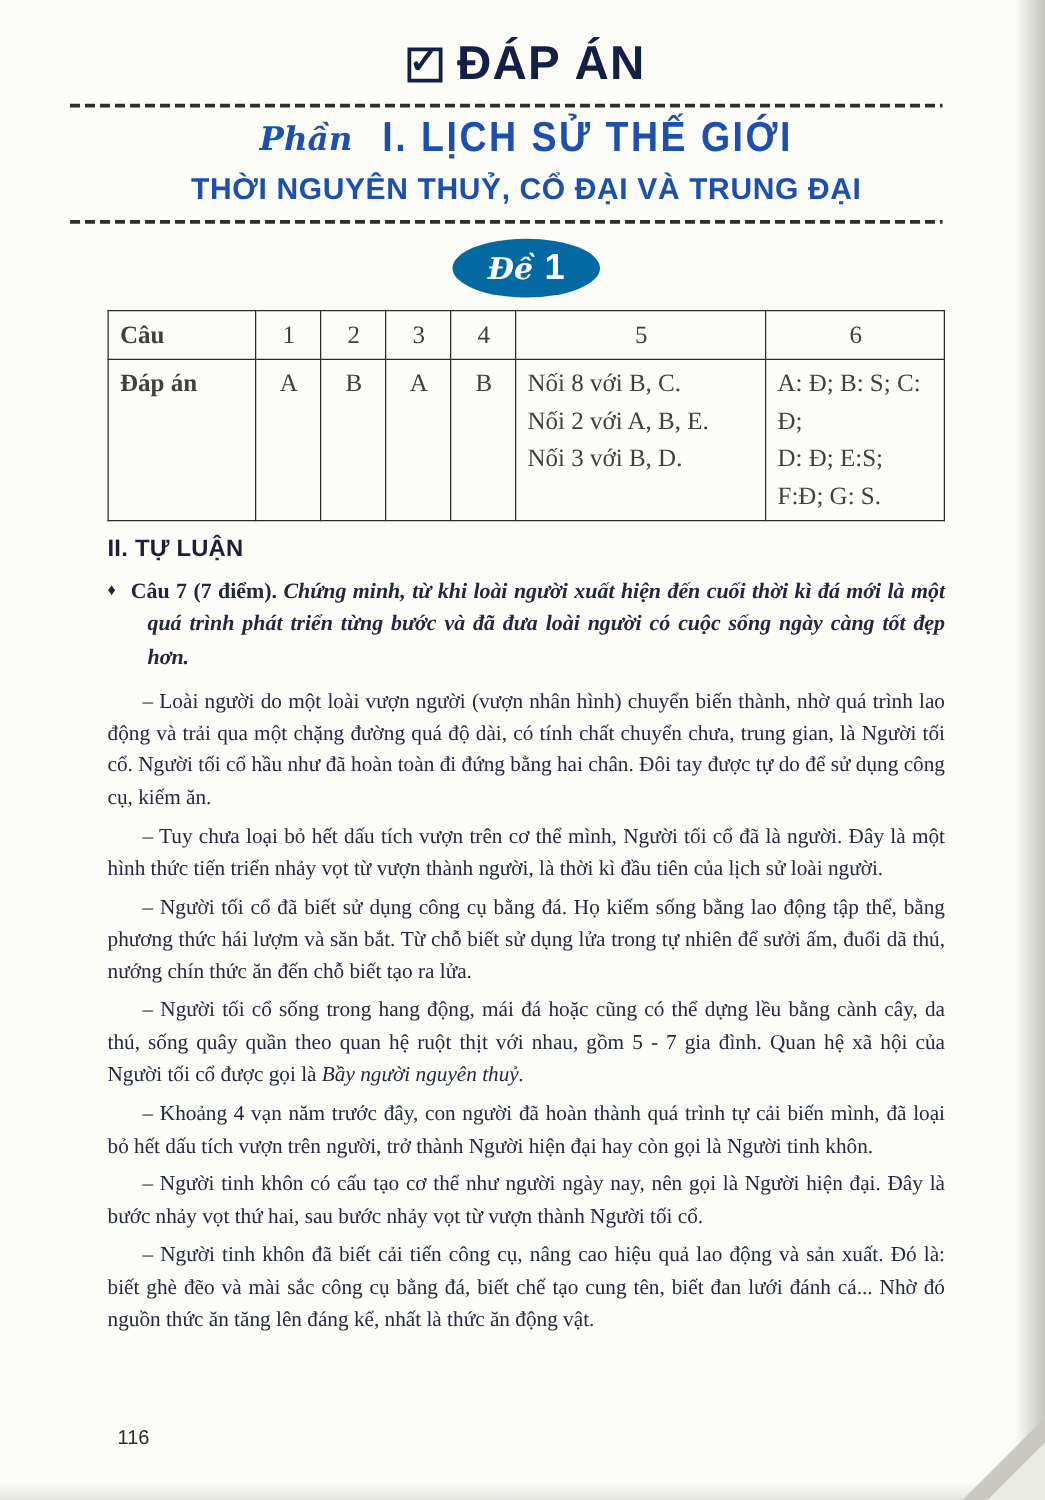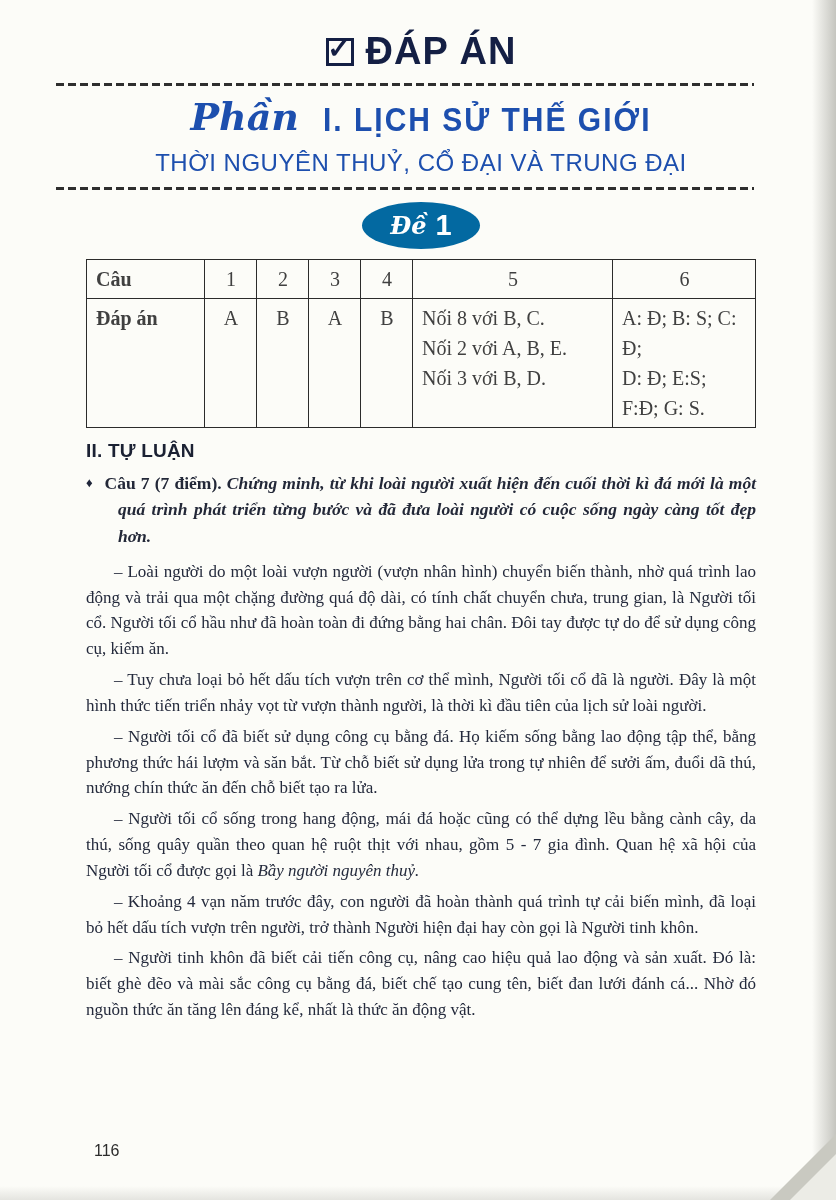--- a/index.html
+++ b/index.html
@@ -27,25 +27,25 @@
   .checkbox { display:inline-flex; width:28px; height:28px; border:3px solid #141f44;
     align-items:center; justify-content:center; box-sizing:border-box; }
   .checkbox .tick { font-size:28px; line-height:1; font-weight:bold; margin-top:-6px; }
 
   .dashed { height:3px; margin:10px 0 8px -30px; width:calc(100% + 28px);
     background:repeating-linear-gradient(90deg, #2e2e2e 0 8px, transparent 8px 12px); }
 
   
   .part-heading { text-align:center; margin-top:6px; color:#1d4fae; }
   .part-script { font-family:"DejaVu Serif", serif; font-style:italic; font-weight:bold;
-    font-size:38px; margin-right:20px; }
+    font-size:26px; margin-right:20px; }
   .part-title { display:inline-block; font-family:"Liberation Sans", sans-serif; font-weight:900;
     font-size:30px; letter-spacing:2px; transform:scaleY(1.12); transform-origin:center; }
   .part-subtitle { text-align:center; margin-top:10px; font-family:"Liberation Sans", sans-serif;
-    font-weight:400; font-size:24px; letter-spacing:0.5px; color:#1d4fae; }
+    font-weight:700; font-size:24px; letter-spacing:0.5px; color:#1d4fae; }
 
   
   .badge-wrap { text-align:center; margin:12px 0 10px 0; }
   .exam-badge { display:inline-flex; align-items:center; justify-content:center; gap:9px;
     width:118px; height:47px; background:#0369a1; border-radius:50%; color:#ffffff; }
   .exam-badge .de { font-family:"DejaVu Serif", serif; font-style:italic; font-weight:bold; font-size:24px; }
   .exam-badge .num { font-family:"Liberation Sans", sans-serif; font-weight:800; font-size:29px; }
 
   h2.sec { margin:12px 0 8px 0; font-family:"Liberation Sans", sans-serif; font-weight:800;
     font-size:19px; color:#1b2133; letter-spacing:0.2px; }
@@ -148,20 +148,21 @@
       <span class="diamond">♦</span>
       <span class="qlabel">Câu 7 (7 điểm).</span>
       <span class="qtext">Chứng minh, từ khi loài người xuất hiện đến cuối thời kì đá mới là một quá trình phát triển từng bước và đã đưa loài người có cuộc sống ngày càng tốt đẹp hơn.</span>
     </p>
 
     <p class="para"><span>– Loài người do một loài vượn người (vượn nhân hình) chuyển biến thành, nhờ quá trình lao động và trải qua một chặng đường quá độ dài, có tính chất chuyển chưa, trung gian, là Người tối cổ. Người tối cổ hầu như đã hoàn toàn đi đứng bằng hai chân. Đôi tay được tự do để sử dụng công cụ, kiếm ăn.</span><span class="it"></span></p>
     <p class="para"><span>– Tuy chưa loại bỏ hết dấu tích vượn trên cơ thể mình, Người tối cổ đã là người. Đây là một hình thức tiến triển nhảy vọt từ vượn thành người, là thời kì đầu tiên của lịch sử loài người.</span><span class="it"></span></p>
     <p class="para"><span>– Người tối cổ đã biết sử dụng công cụ bằng đá. Họ kiếm sống bằng lao động tập thể, bằng phương thức hái lượm và săn bắt. Từ chỗ biết sử dụng lửa trong tự nhiên để sưởi ấm, đuổi dã thú, nướng chín thức ăn đến chỗ biết tạo ra lửa.</span><span class="it"></span></p>
     <p class="para"><span>– Người tối cổ sống trong hang động, mái đá hoặc cũng có thể dựng lều bằng cành cây, da thú, sống quây quần theo quan hệ ruột thịt với nhau, gồm 5 - 7 gia đình. Quan hệ xã hội của Người tối cổ được gọi là </span><span class="it">Bầy người nguyên thuỷ.</span></p>
     <p class="para"><span>– Khoảng 4 vạn năm trước đây, con người đã hoàn thành quá trình tự cải biến mình, đã loại bỏ hết dấu tích vượn trên người, trở thành Người hiện đại hay còn gọi là Người tinh khôn.</span><span class="it"></span></p>
+    <p class="para"><span>– Người tinh khôn có cấu tạo cơ thể như người ngày nay, nên gọi là Người hiện đại. Đây là bước nhảy vọt thứ hai, sau bước nhảy vọt từ vượn thành Người tối cổ.</span><span class="it"></span></p>
     <p class="para"><span>– Người tinh khôn đã biết cải tiến công cụ, nâng cao hiệu quả lao động và sản xuất. Đó là: biết ghè đẽo và mài sắc công cụ bằng đá, biết chế tạo cung tên, biết đan lưới đánh cá... Nhờ đó nguồn thức ăn tăng lên đáng kể, nhất là thức ăn động vật.</span><span class="it"></span></p>
 
   </div>
 
   <div class="page-number">116</div>
 
   <div class="scan-right"></div>
   <div class="scan-bottom"></div>
   <div class="scan-corner"></div>
   <div class="scan-corner-inner"></div>

